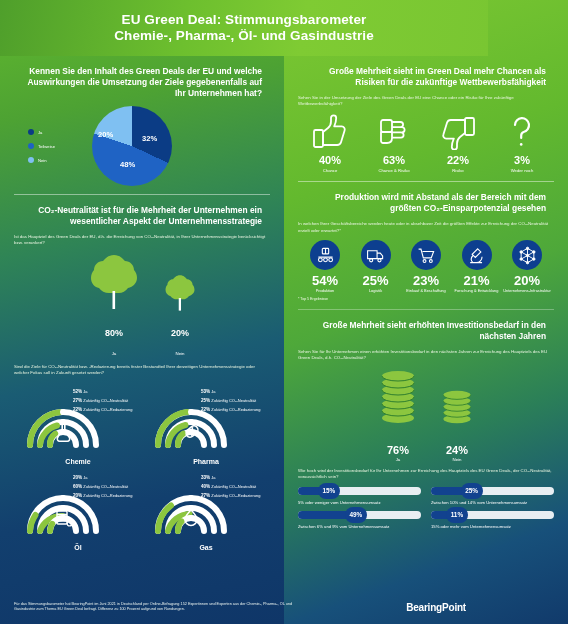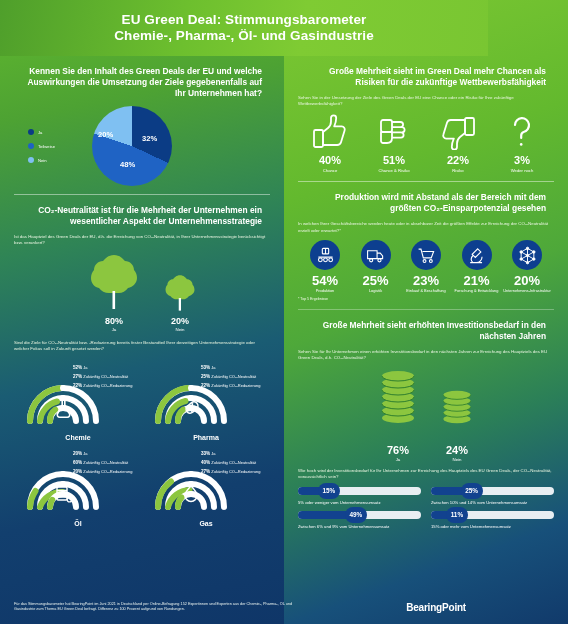--- a/index.html
+++ b/index.html
@@ -48,21 +48,21 @@
   .pielbl{ position:absolute; font-size:7.6px; font-weight:bold; color:#fff;}
 
   
   .icons4{ display:flex; justify-content:space-around; align-items:flex-end; margin-top:4px;}
   .ic4{ display:flex; flex-direction:column; align-items:center; width:62px;}
   .ic4 .big{ font-size:11px; font-weight:bold; margin-top:4px;}
   .ic4 .cap{ font-size:4.2px; margin-top:2px; text-align:center; line-height:5.6px;}
 
   
   .trees{ display:flex; justify-content:center; align-items:flex-end; gap:22px; margin-top:2px;}
-  .tree{ display:flex; flex-direction:column; align-items:center;}
+  .tree{ display:flex; flex-direction:column; align-items:center;gap:12px;}
   .tree .big{ font-size:9px; font-weight:bold; margin-top:3px;}
   .tree .cap{ font-size:4.4px; margin-top:1px;}
 
   
   .grid2{ display:grid; grid-template-columns:1fr 1fr; row-gap:4px; margin-top:2px;}
   .arccard{ display:flex; flex-direction:column; align-items:center; }
   .arcwrap{ position:relative; width:118px; height:74px;}
   .arcwrap svg{ position:absolute; left:0; top:0;}
   .arclegend{ position:absolute; left:54px; top:6px; display:flex; flex-direction:column; gap:4.2px;}
   .arcli{ font-size:4.0px; white-space:nowrap; line-height:5px;}
@@ -299,21 +299,21 @@
           <span class="big">40%</span>
           <span class="cap">Chance</span>
         </div>
 
         <div class="ic4">
           <svg width="38" height="36" viewBox="0 0 38 36" fill="none" stroke="#ffffff" stroke-width="1.8" stroke-linejoin="round">
             <rect x="6" y="6" width="11" height="12" rx="2"></rect>
             <path d="M17 8 h8.5 a2.6 2.6 0 0 1 0 5.2 M17 13.2 h10 a2.6 2.6 0 0 1 0 5.2 M17 18.4 h9 a2.6 2.6 0 0 1 0 5.2 H17"></path>
             <path d="M6 18 h11 v6 c0 3 -2 5 -5 5 H8 a2 2 0 0 1 -2 -2z"></path>
           </svg>
-          <span class="big">51%</span>
+          <span class="big">63%</span>
           <span class="cap">Chance &amp; Risiko</span>
         </div>
 
         <div class="ic4">
           <svg width="38" height="36" viewBox="0 0 38 36" fill="none" stroke="#ffffff" stroke-width="1.8" stroke-linejoin="round">
             <rect x="26" y="4" width="9" height="17" rx="1.5"></rect>
             <path d="M26 19 l-5 4 c-2 1.6 -3 4 -3 6.5 V33 a2.6 2.6 0 0 1 -5.2 0 c0 -3.4 1 -6.2 2 -8.4 H7.2 a3 3 0 0 1 -2.8 -4 l3.6 -11.8 A4 4 0 0 1 11.8 6 H26z"></path>
           </svg>
           <span class="big">22%</span>
           <span class="cap">Risiko</span>

